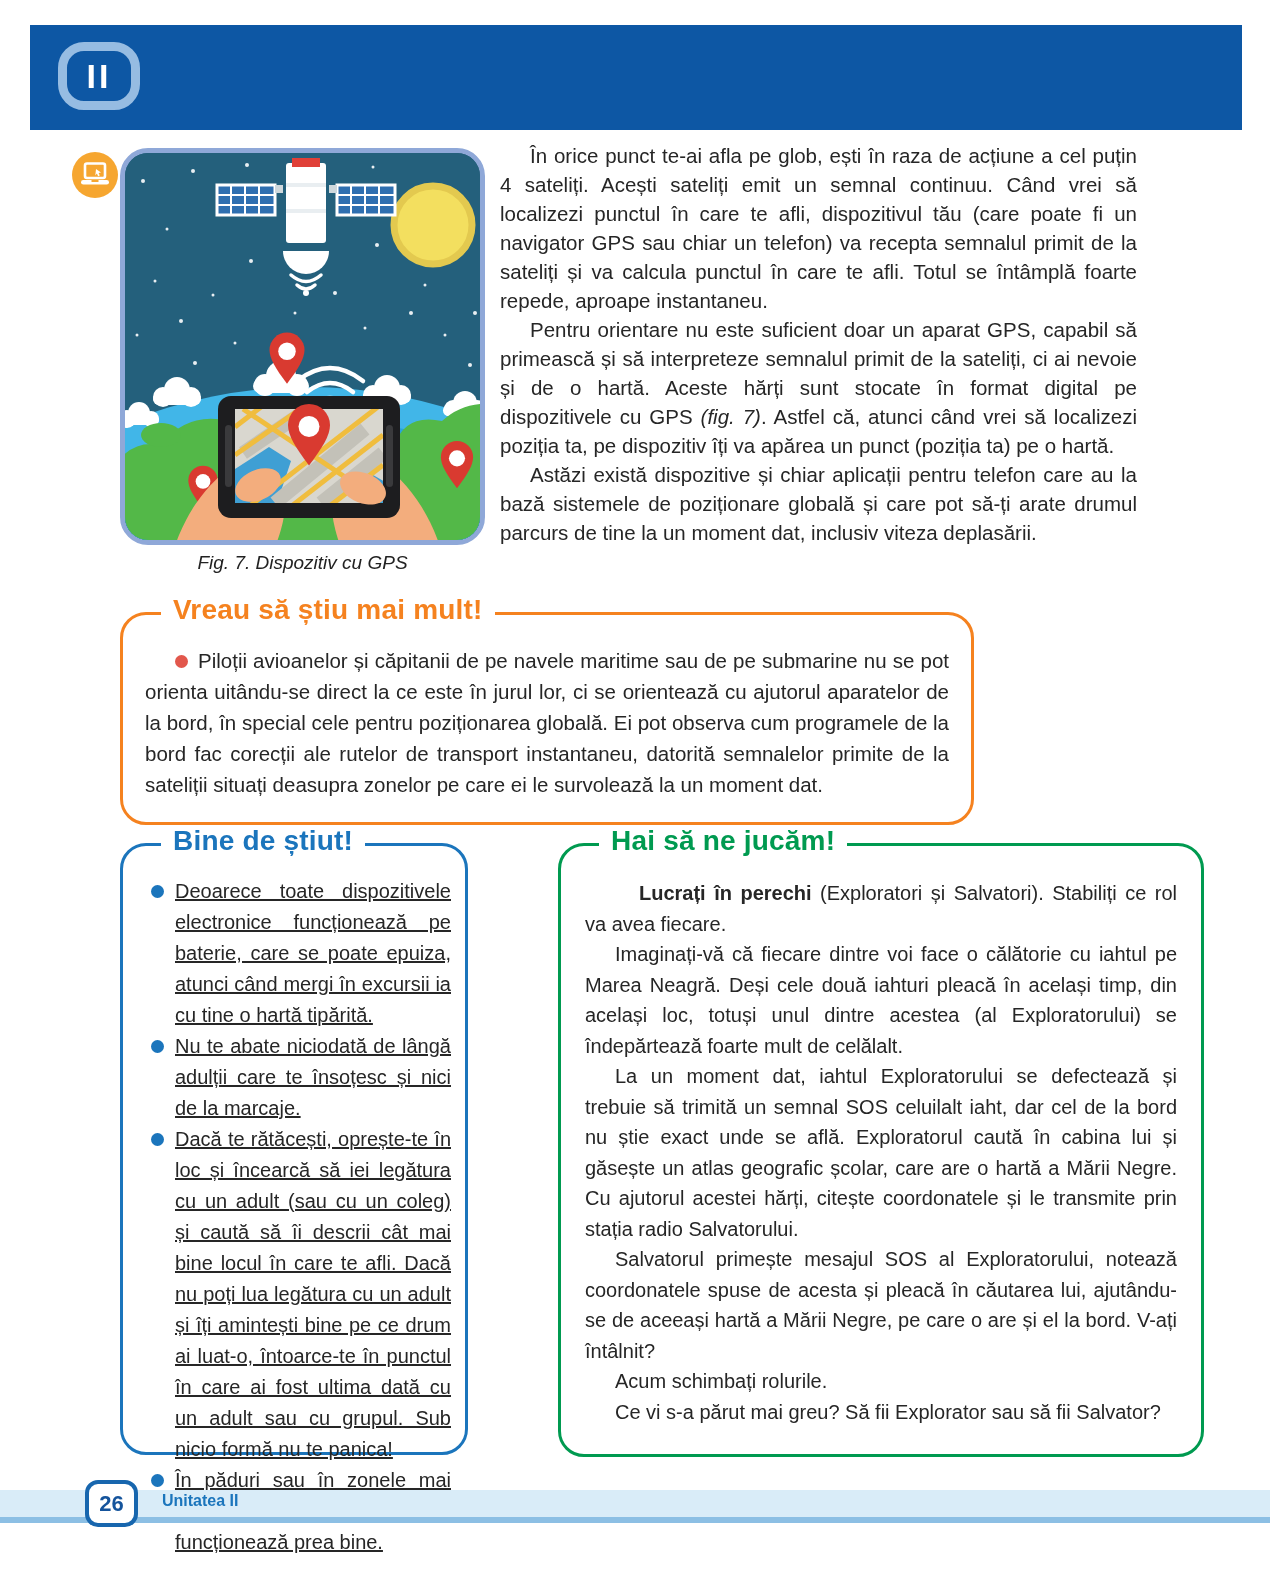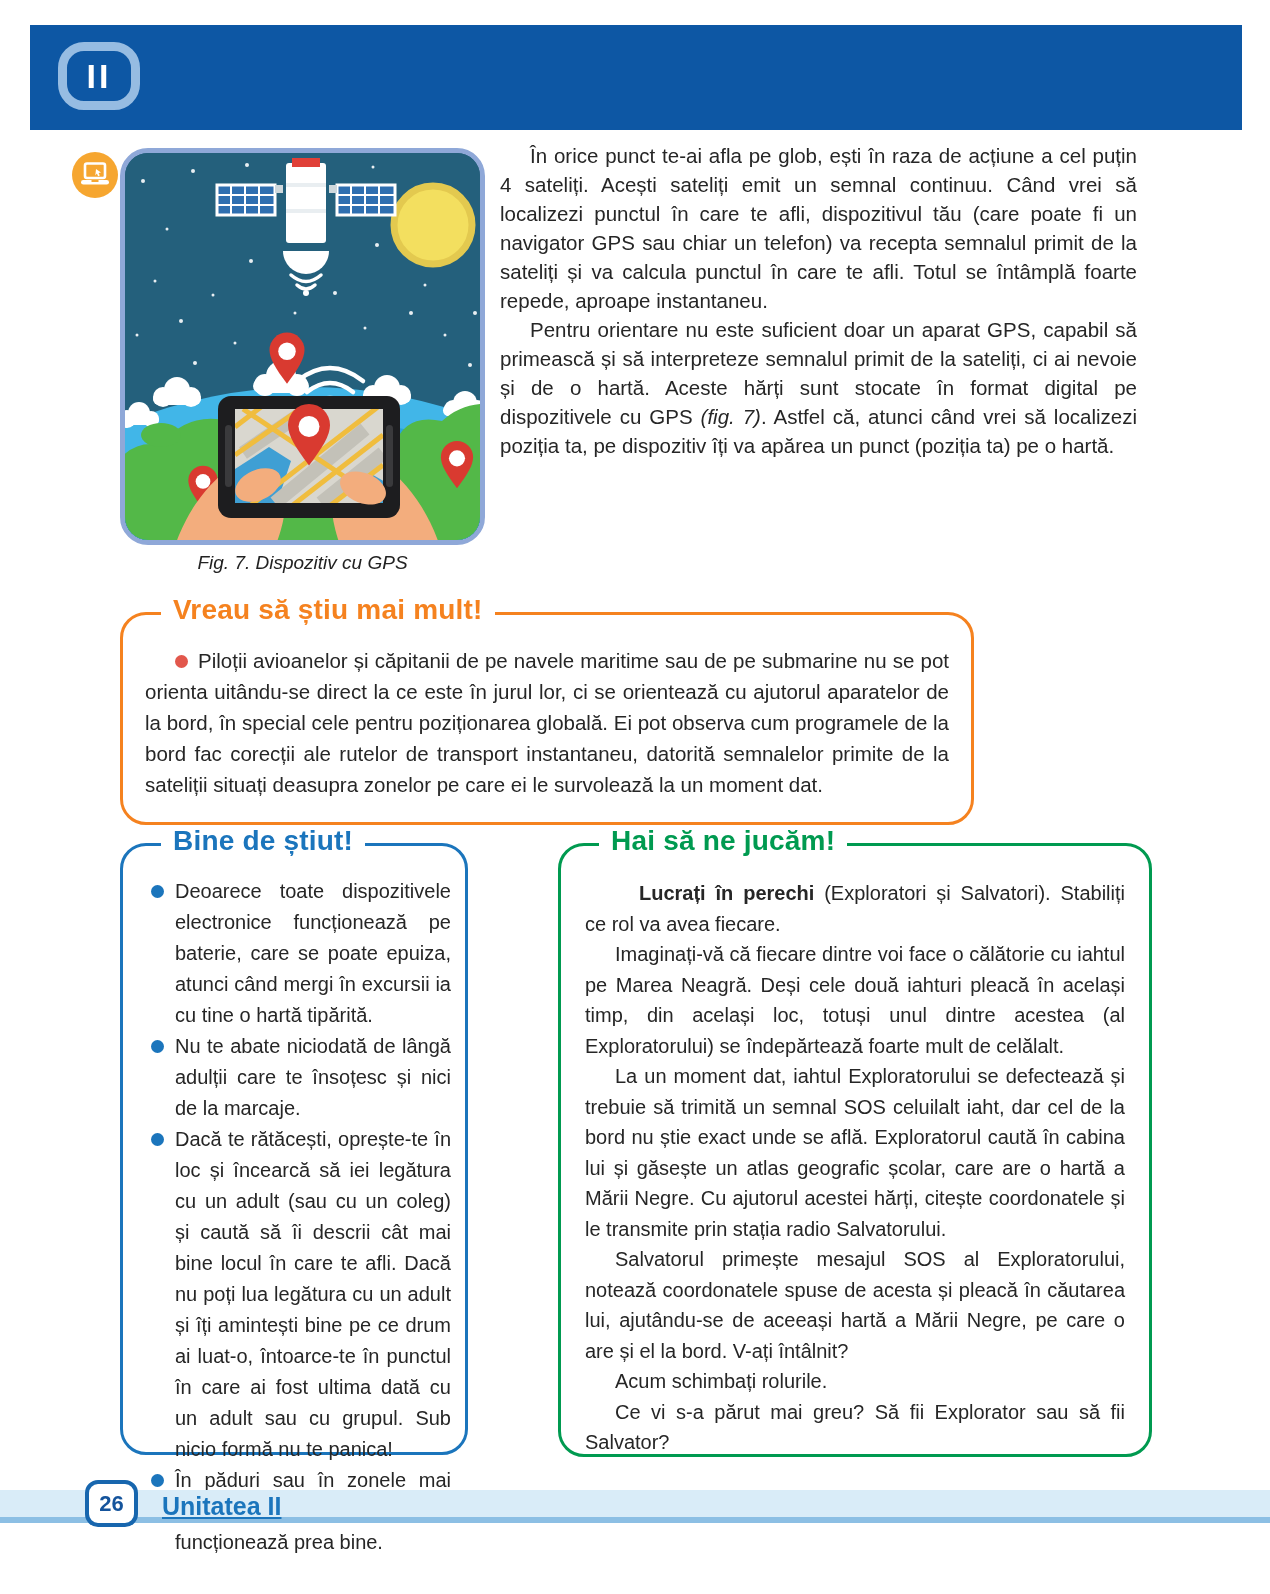--- a/index.html
+++ b/index.html
@@ -27,44 +27,44 @@
   .fig-ref { font-style:italic; }
 
   
   .panel { position:absolute; border-radius:26px; background:#fff; }
   .panel-title { position:absolute; top:-21px; left:38px; background:#ffffff; padding:0 12px;
     font-size:28px; font-weight:800; letter-spacing:.2px; white-space:nowrap; }
   .more-panel  { left:120px; top:612px;  width:854px; min-height:183px; border:3.5px solid #f5821f; }
   .more-panel .panel-title { color:#f5821f; }
   .know-panel  { left:120px; top:843px;  width:348px;  height:612px; border:3.5px solid #1b75bc; }
   .know-panel .panel-title { color:#1b75bc; }
-  .play-panel  { left:558px; top:843px;  width:594px;  height:614px; border:3.5px solid #009a50; }
+  .play-panel  { left:558px; top:843px;  width:646px;  height:614px; border:3.5px solid #009a50; }
   .play-panel .panel-title { color:#009a50; }
 
   .more-body { padding:30px 22px 22px 22px; font-size:20.5px; line-height:31px; text-align:justify; }
   .more-body p { text-indent:30px; }
   .dot { display:inline-block; width:13px; height:13px; border-radius:50%; vertical-align:baseline; margin-right:10px; }
   .dot-red { background:#e2574c; }
 
   .know-list { list-style:none; padding:30px 14px 0 28px; font-size:20px; line-height:31px; text-align:justify; }
-  .know-list li { position:relative; padding-left:24px; }
+  .know-list li { position:relative; padding-left:24px;text-decoration:underline; }
   .know-list li::before { content:""; position:absolute; left:0; top:9px; width:13px; height:13px;
     border-radius:50%; background:#1b75bc; }
 
   .play-body { padding:32px 24px 0 24px; font-size:20px; line-height:30.5px; text-align:justify; }
   .play-body p { text-indent:30px; }
   .lead-bold { font-weight:bold;margin-left:24px; }
 
   
   .footer-band { position:absolute; left:0; top:1490px; width:1270px; height:27px; background:#d9ecf8; }
   .footer-line { position:absolute; left:0; top:1517px; width:1270px; height:6px; background:#8cbfe4; }
   .page-num { position:absolute; left:85px; top:1480px; width:53px; height:47px; background:#ffffff;
     border:4.5px solid #1766ae; border-radius:13px; display:flex; align-items:center; justify-content:center;
     font-size:22px; font-weight:800; color:#15549c; z-index:2; }
-  .footer-label { position:absolute; left:162px; top:1492px; font-size:25px; font-weight:700; color:#1b75bc;text-decoration:underline; }
+  .footer-label { position:absolute; left:162px; top:1492px; font-size:16px; font-weight:700; color:#1b75bc; }
 </style>
 </head>
 <body>
 
 <div class="page">
 
   <div class="unit-bar">
     <div class="unit-badge">
       <span>II</span>
     </div>
@@ -237,20 +237,21 @@
         <ellipse cx="133" cy="332" rx="24" ry="15" transform="rotate(-24 133 332)" fill="#f3ad7d"></ellipse>
         <ellipse cx="238" cy="335" rx="24" ry="15" transform="rotate(22 238 335)" fill="#f3ad7d"></ellipse>
       </g>
     </svg>
   </div>
   <div class="fig-caption">Fig. 7. Dispozitiv cu GPS</div>
 
   <div class="intro">
     <p>În orice punct te-ai afla pe glob, ești în raza de acțiune a cel puțin 4 sateliți. Acești sateliți emit un semnal continuu. Când vrei să localizezi punctul în care te afli, dispozitivul tău (care poate fi un navigator GPS sau chiar un telefon) va recepta semnalul primit de la sateliți și va calcula punctul în care te afli. Totul se întâmplă foarte repede, aproape instantaneu.</p>
     <p><span>Pentru orientare nu este suficient doar un aparat GPS, capabil să primească și să interpreteze semnalul primit de la sateliți, ci ai nevoie și de o hartă. Aceste hărți sunt stocate în format digital pe dispozitivele cu GPS </span><span class="fig-ref">(fig. 7)</span><span>. Astfel că, atunci când vrei să localizezi poziția ta, pe dispozitiv îți va apărea un punct (poziția ta) pe o hartă.</span></p>
+    <p>Astăzi există dispozitive și chiar aplicații pentru telefon care au la bază sistemele de poziționare globală și care pot să-ți arate drumul parcurs de tine la un moment dat, inclusiv viteza deplasării.</p>
   </div>
 
   <div class="panel more-panel">
     <div class="panel-title">Vreau să știu mai mult!</div>
     <div class="more-body">
       <p><span class="dot dot-red"></span><span>Piloții avioanelor și căpitanii de pe navele maritime sau de pe submarine nu se pot orienta uitându-se direct la ce este în jurul lor, ci se orientează cu ajutorul aparatelor de la bord, în special cele pentru poziționarea globală. Ei pot observa cum programele de la bord fac corecții ale rutelor de transport instantaneu, datorită semnalelor primite de la sateliții situați deasupra zonelor pe care ei le survolează la un moment dat.</span></p>
     </div>
   </div>
 
   <div class="panel know-panel">

